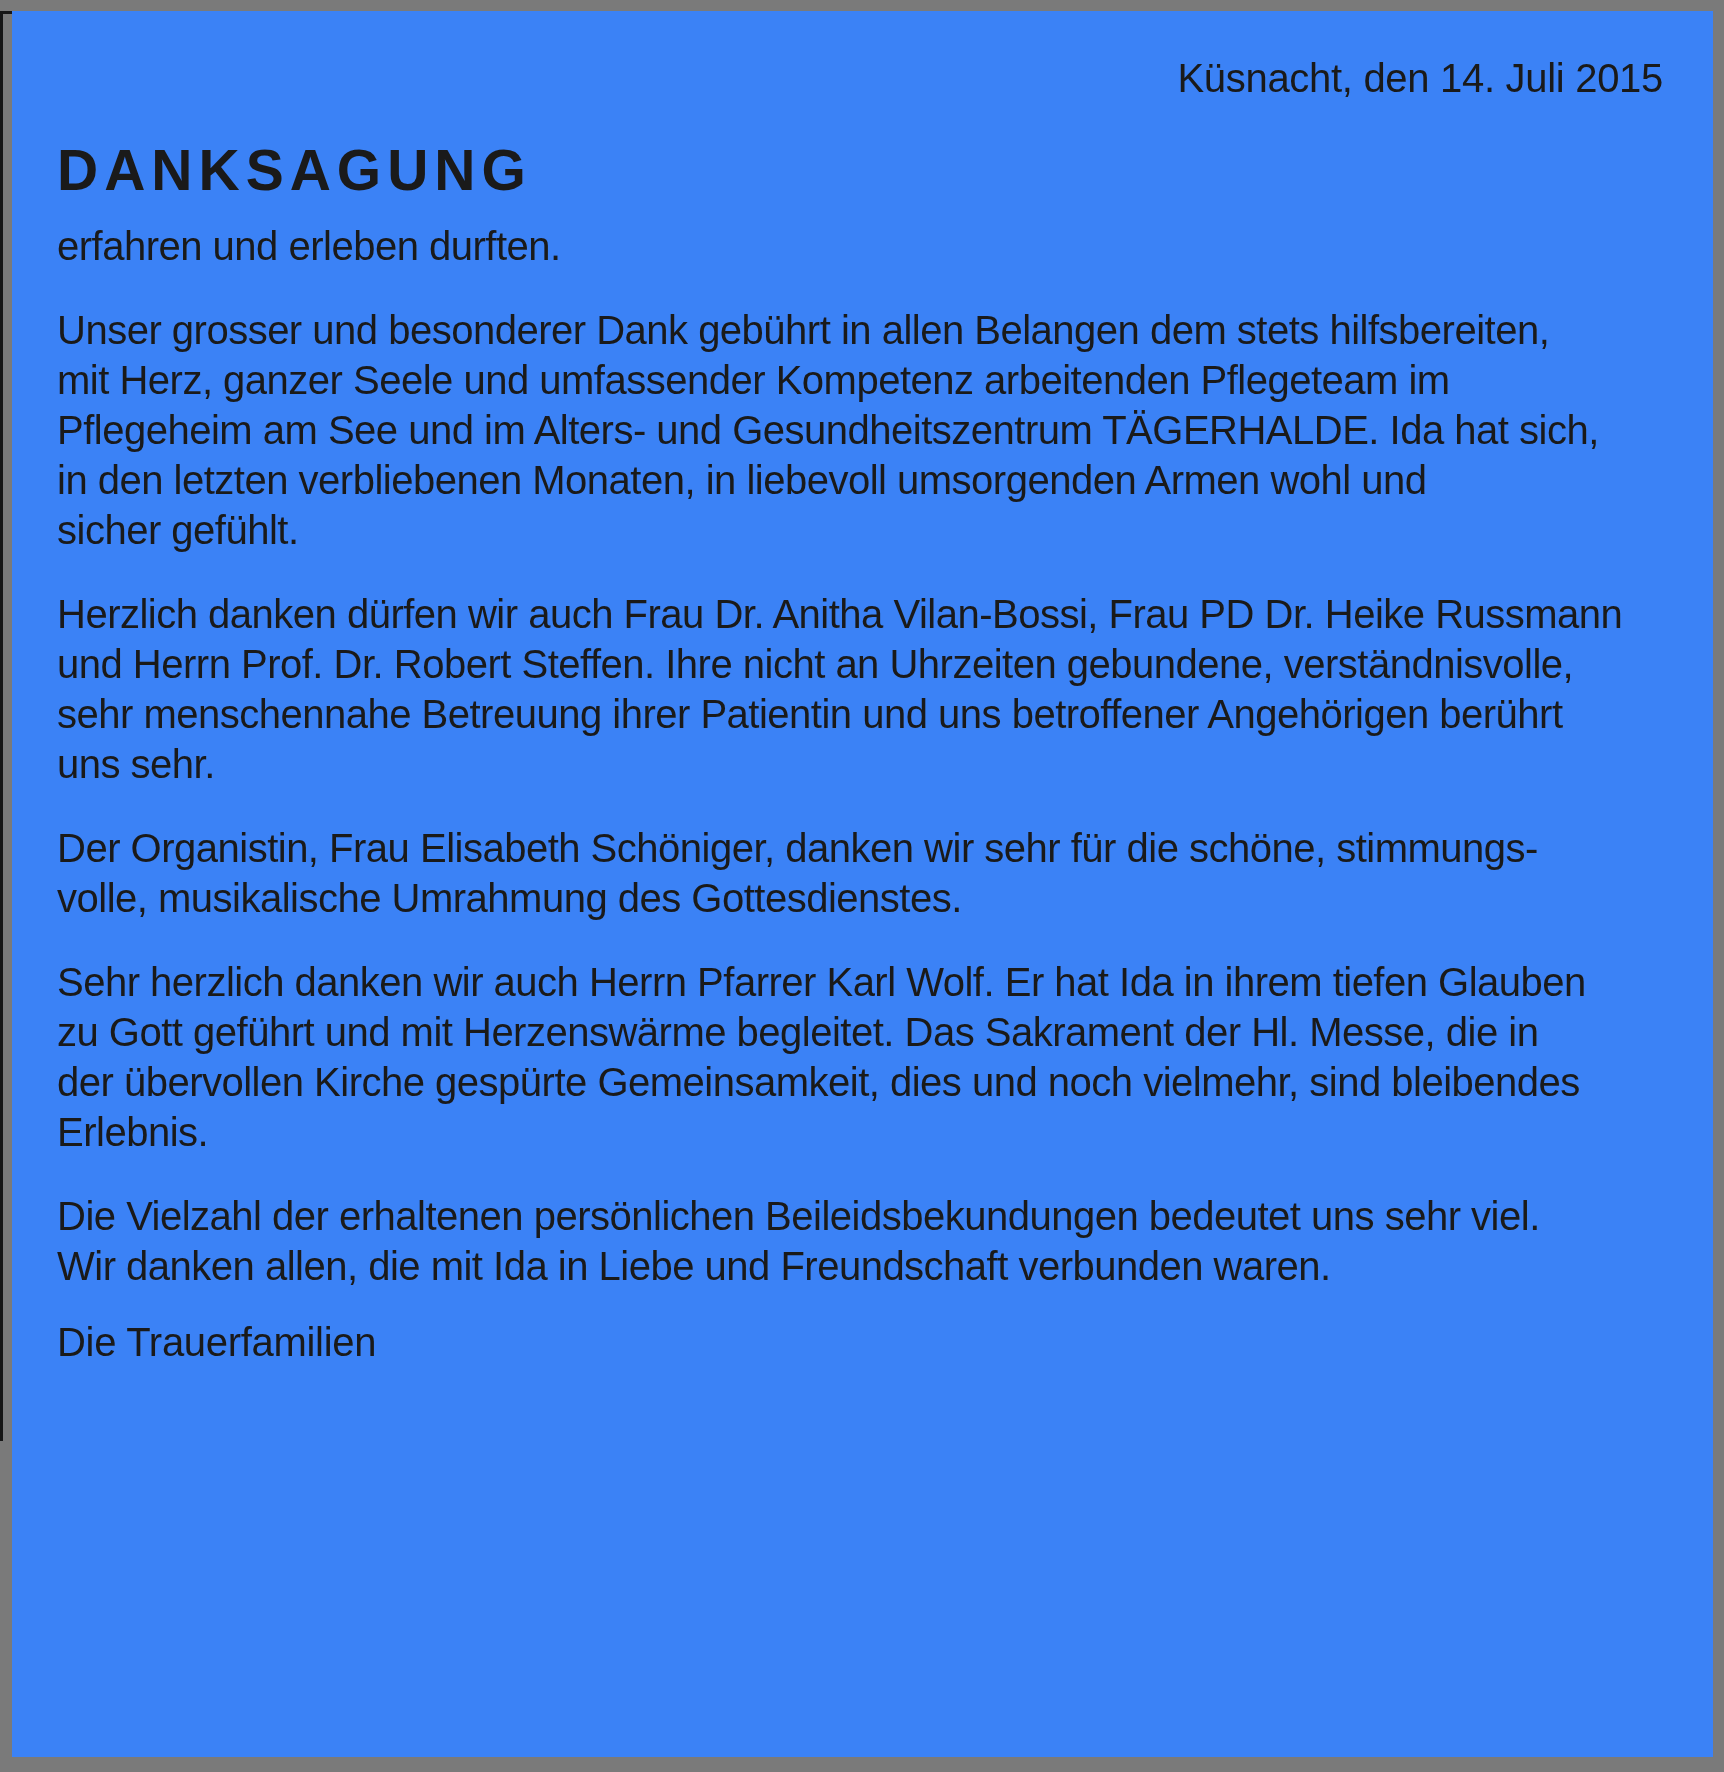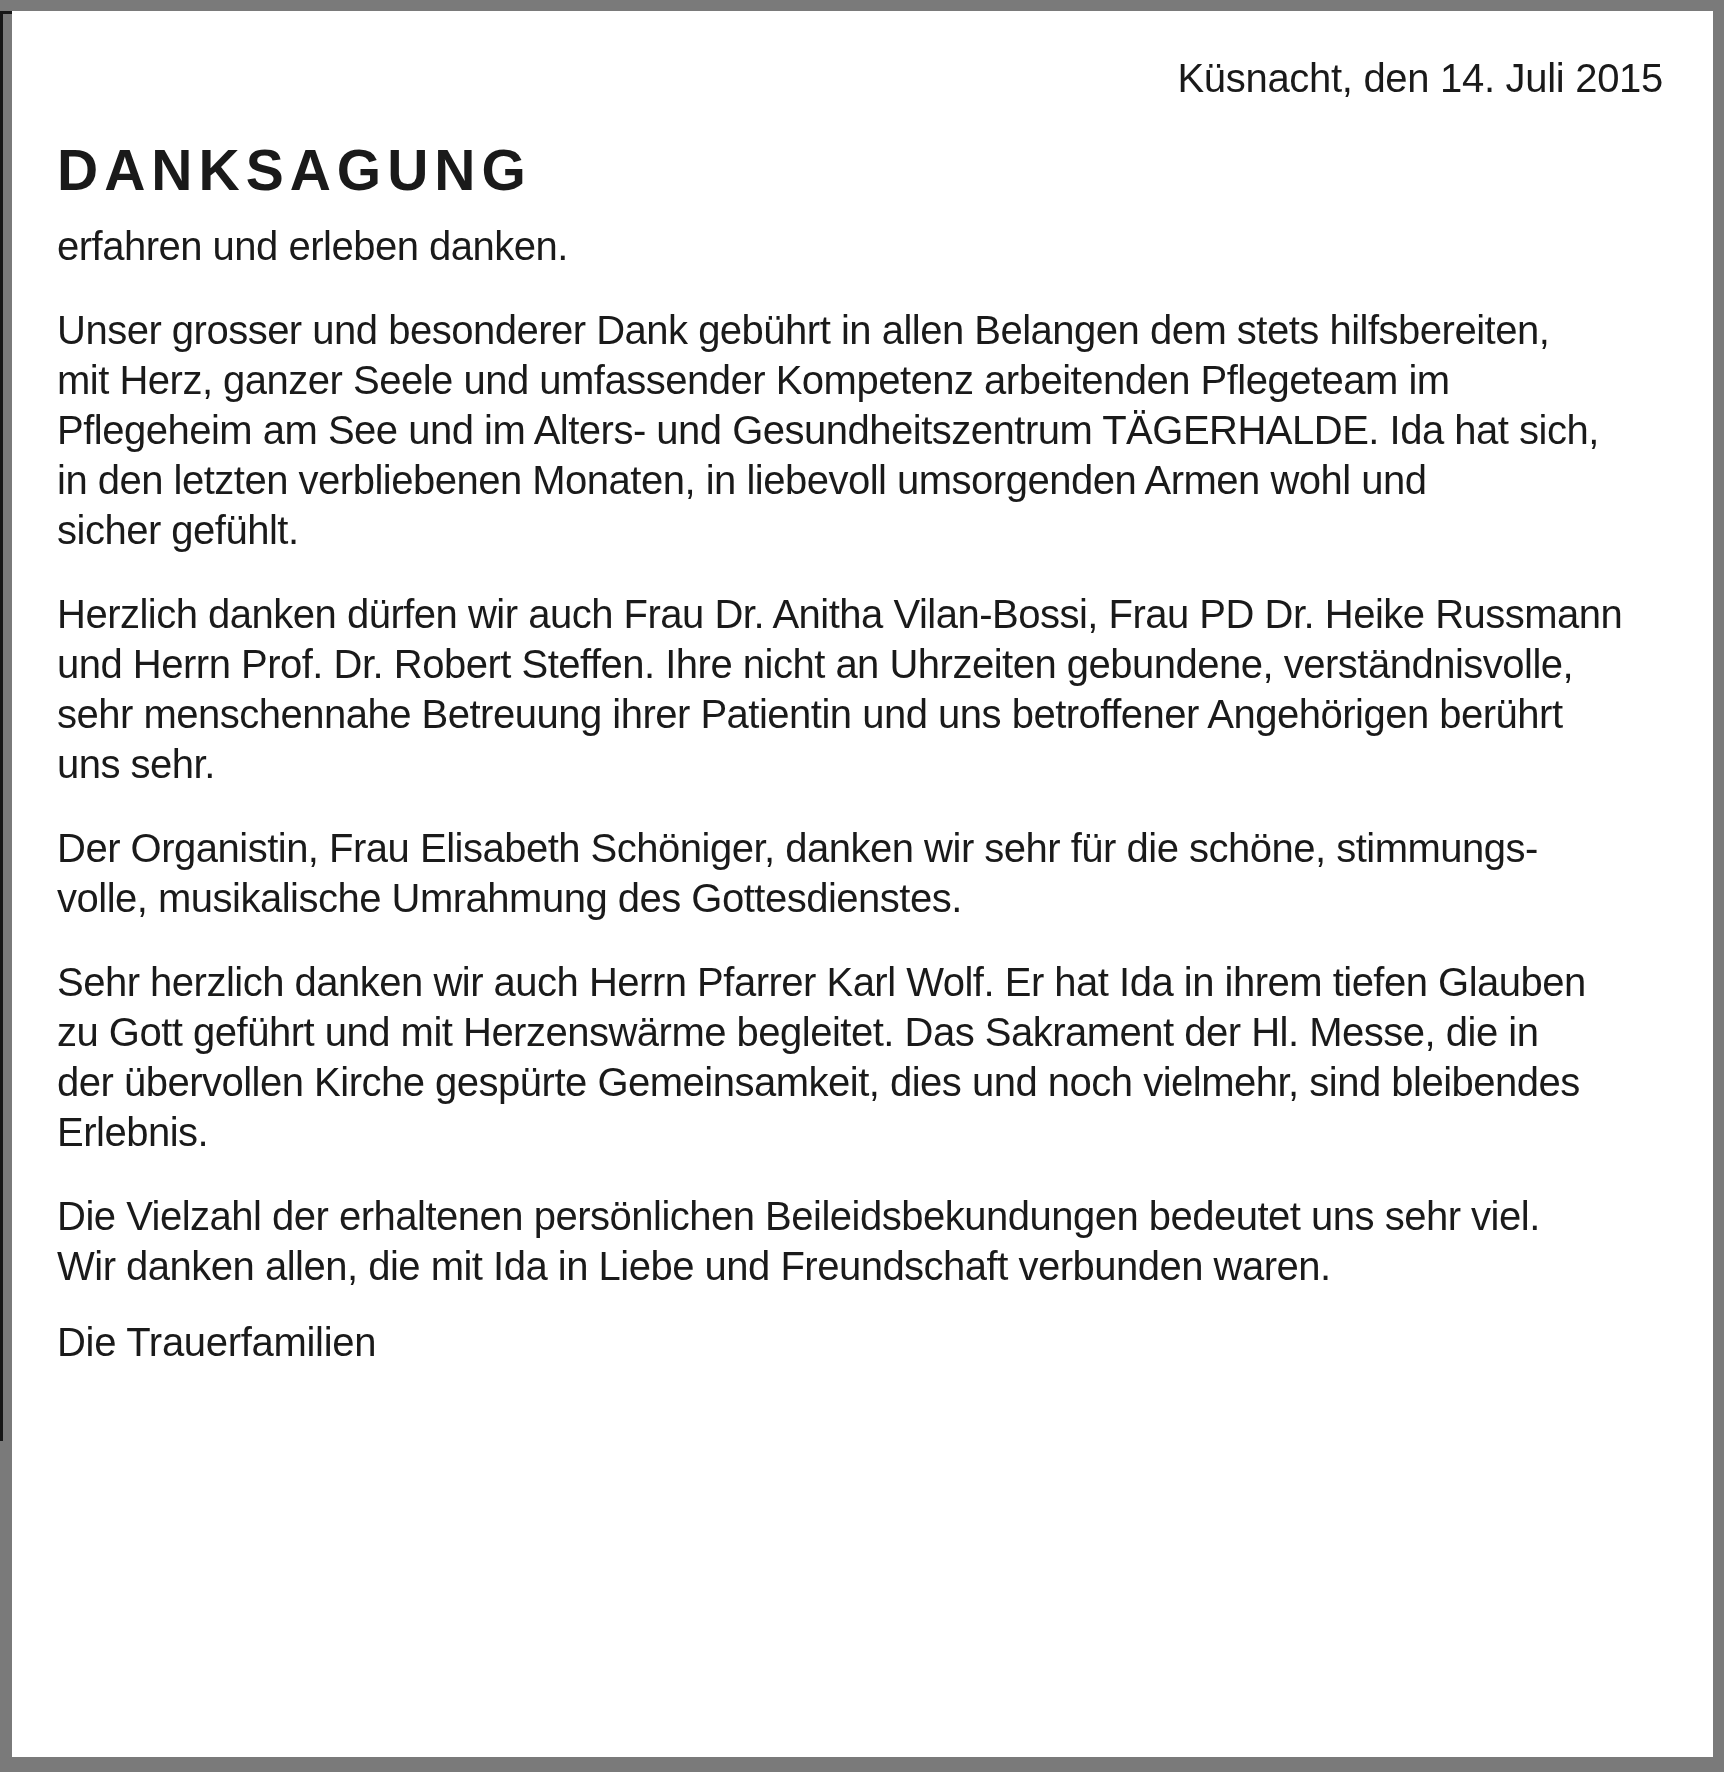--- a/index.html
+++ b/index.html
@@ -6,21 +6,21 @@
   body {
     width: 1724px; height: 1772px;
     background: #7a7a7a;
     position: relative;
     font-family: "Liberation Sans", "DejaVu Sans", sans-serif;
   }
   .page {
     position: absolute;
     left: 12px; top: 11px;
     width: 1701px; height: 1746px;
-    background: #ffffff;
+    background: #3b82f6;
     overflow: hidden;
     color: #1a1a1a;
   }
   
   .edge-line {
     position: absolute; left: 0; top: 11px;
     width: 3px; height: 1430px;
     background: #161616;
   }
   .corner-notch {
@@ -82,21 +82,21 @@
 <body>
 
 <div class="page">
   <div class="content">
     <div class="dateline">Küsnacht, den 14. Juli 2015</div>
 
     <h1 class="heading">DANKSAGUNG</h1>
 
 
 
-    <p class="after-name">erfahren und erleben danken.</p>
+    <p class="after-name">erfahren und erleben durften.</p>
 
     <div>
         <p class="para">Unser grosser und besonderer Dank gebührt in allen Belangen dem stets hilfsbereiten,<br>mit Herz, ganzer Seele und umfassender Kompetenz arbeitenden Pflegeteam im<br>Pflegeheim am See und im Alters- und Gesundheitszentrum TÄGERHALDE. Ida hat sich,<br>in den letzten verbliebenen Monaten, in liebevoll umsorgenden Armen wohl und<br>sicher gefühlt.</p>
         <p class="para">Herzlich danken dürfen wir auch Frau Dr. Anitha Vilan-Bossi, Frau PD Dr. Heike Russmann<br>und Herrn Prof. Dr. Robert Steffen. Ihre nicht an Uhrzeiten gebundene, verständnisvolle,<br>sehr menschennahe Betreuung ihrer Patientin und uns betroffener Angehörigen berührt<br>uns sehr.</p>
         <p class="para">Der Organistin, Frau Elisabeth Schöniger, danken wir sehr für die schöne, stimmungs-<br>volle, musikalische Umrahmung des Gottesdienstes.</p>
         <p class="para">Sehr herzlich danken wir auch Herrn Pfarrer Karl Wolf. Er hat Ida in ihrem tiefen Glauben<br>zu Gott geführt und mit Herzenswärme begleitet. Das Sakrament der Hl. Messe, die in<br>der übervollen Kirche gespürte Gemeinsamkeit, dies und noch vielmehr, sind bleibendes<br>Erlebnis.</p>
         <p class="para">Die Vielzahl der erhaltenen persönlichen Beileidsbekundungen bedeutet uns sehr viel.<br>Wir danken allen, die mit Ida in Liebe und Freundschaft verbunden waren.</p>
       </div>
 
     <div class="closing">Die Trauerfamilien</div>

